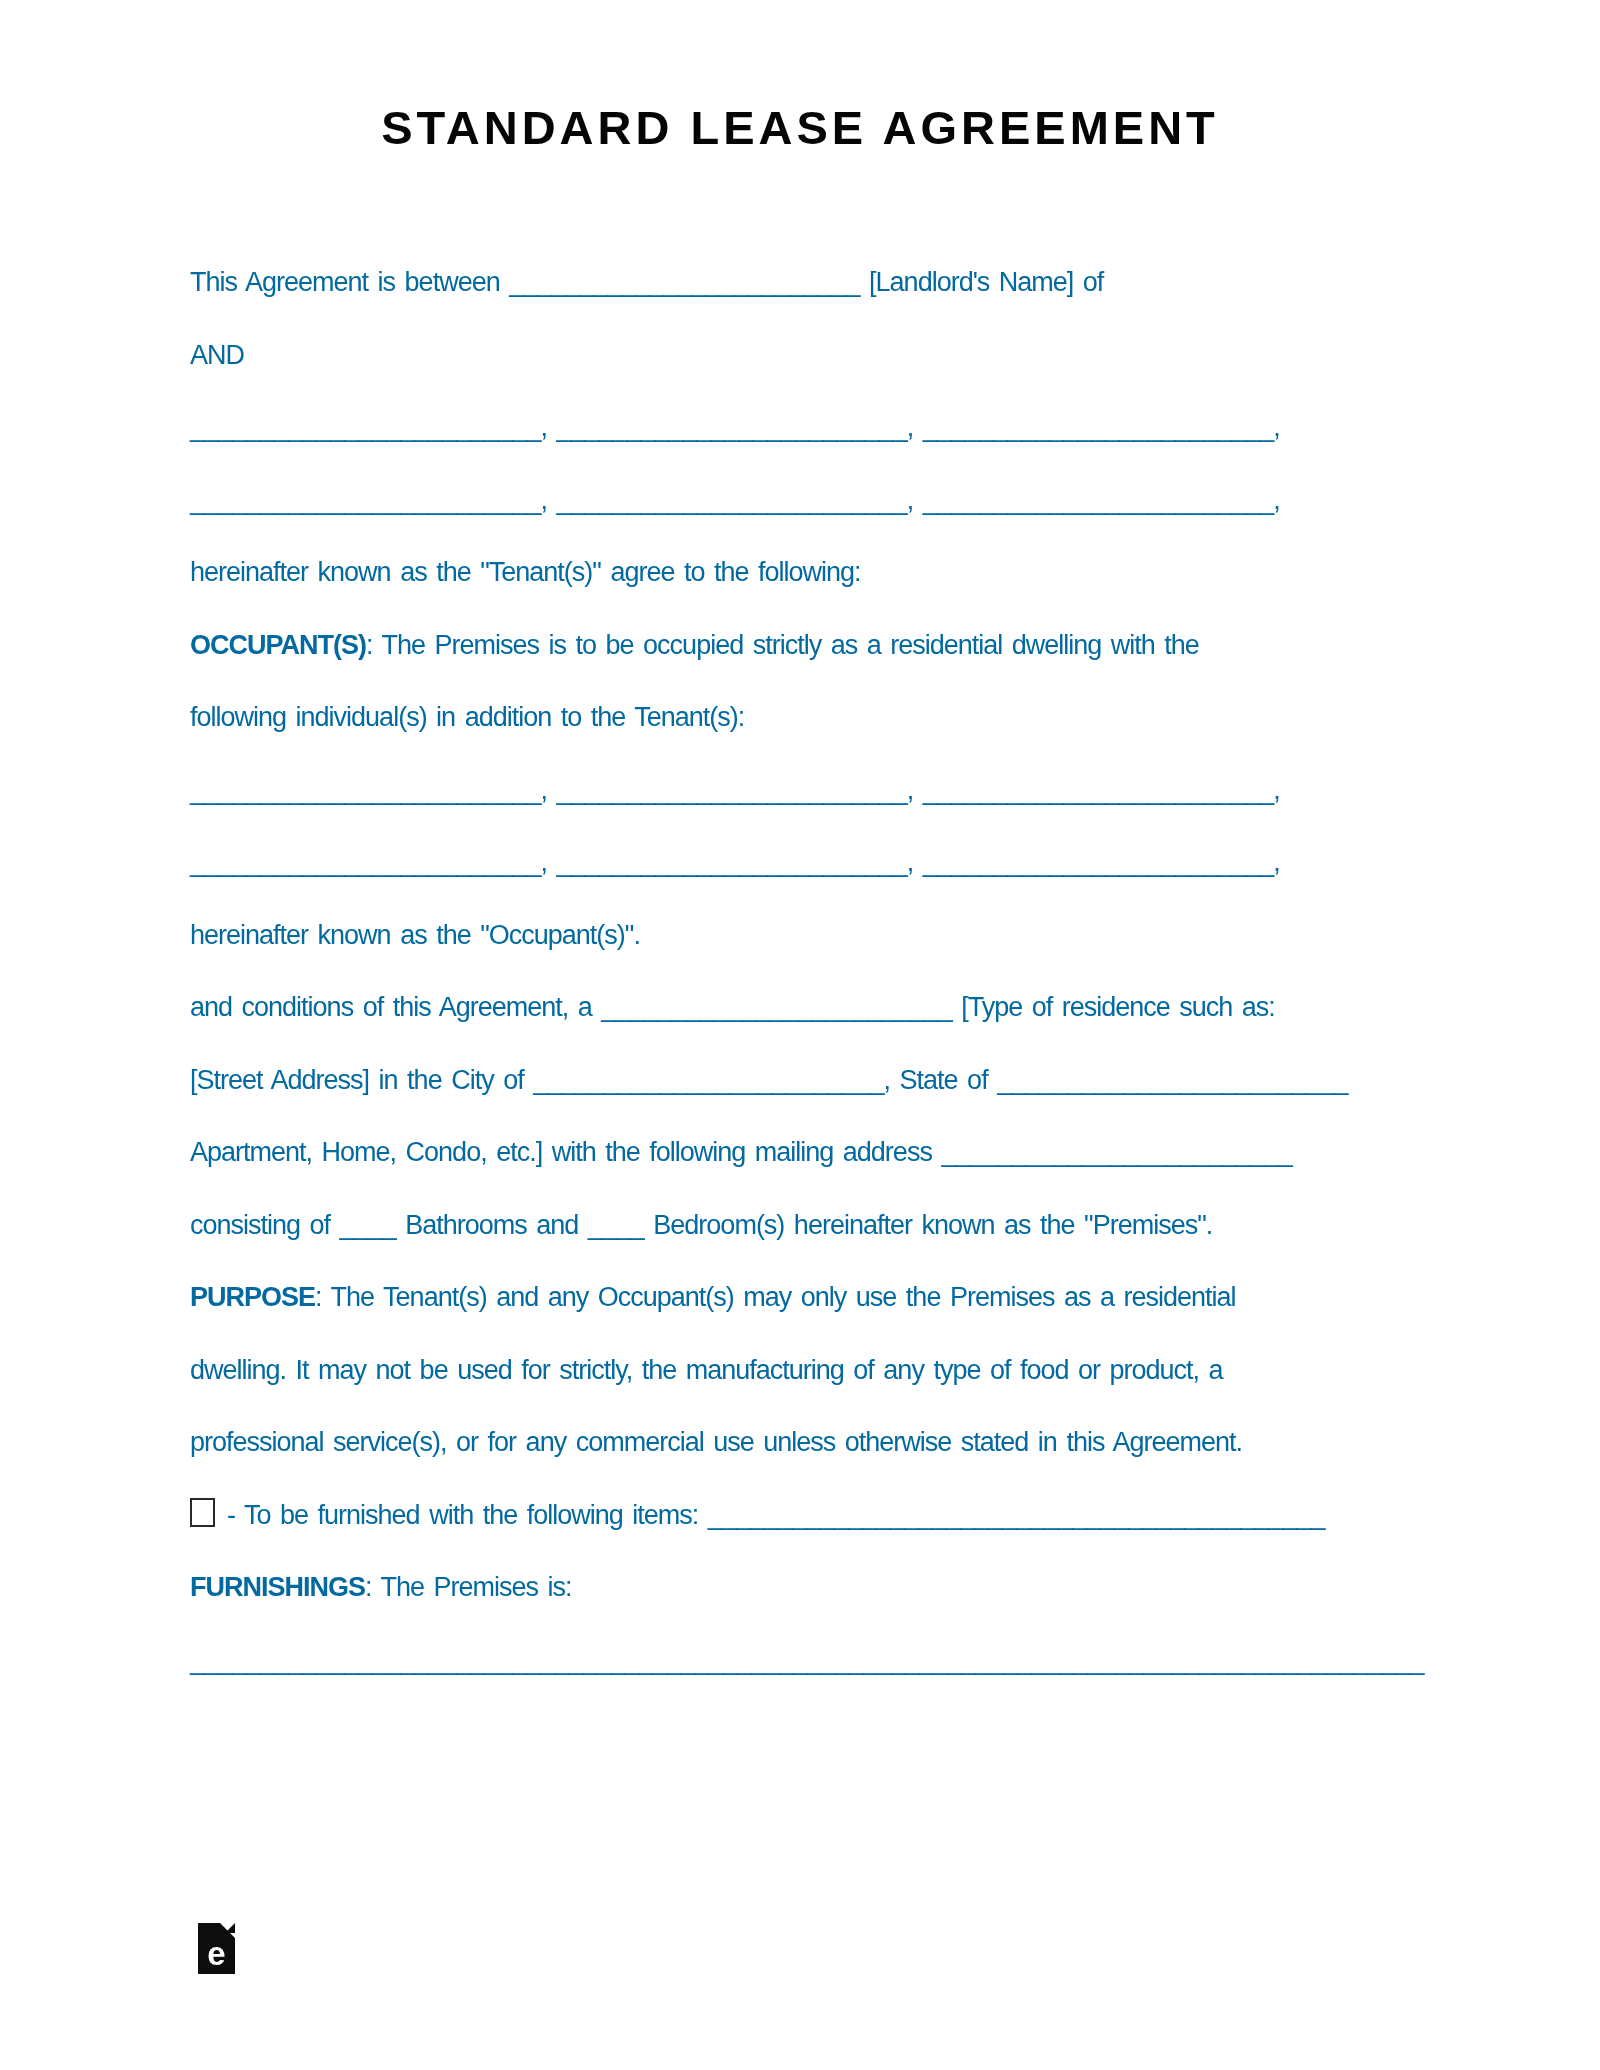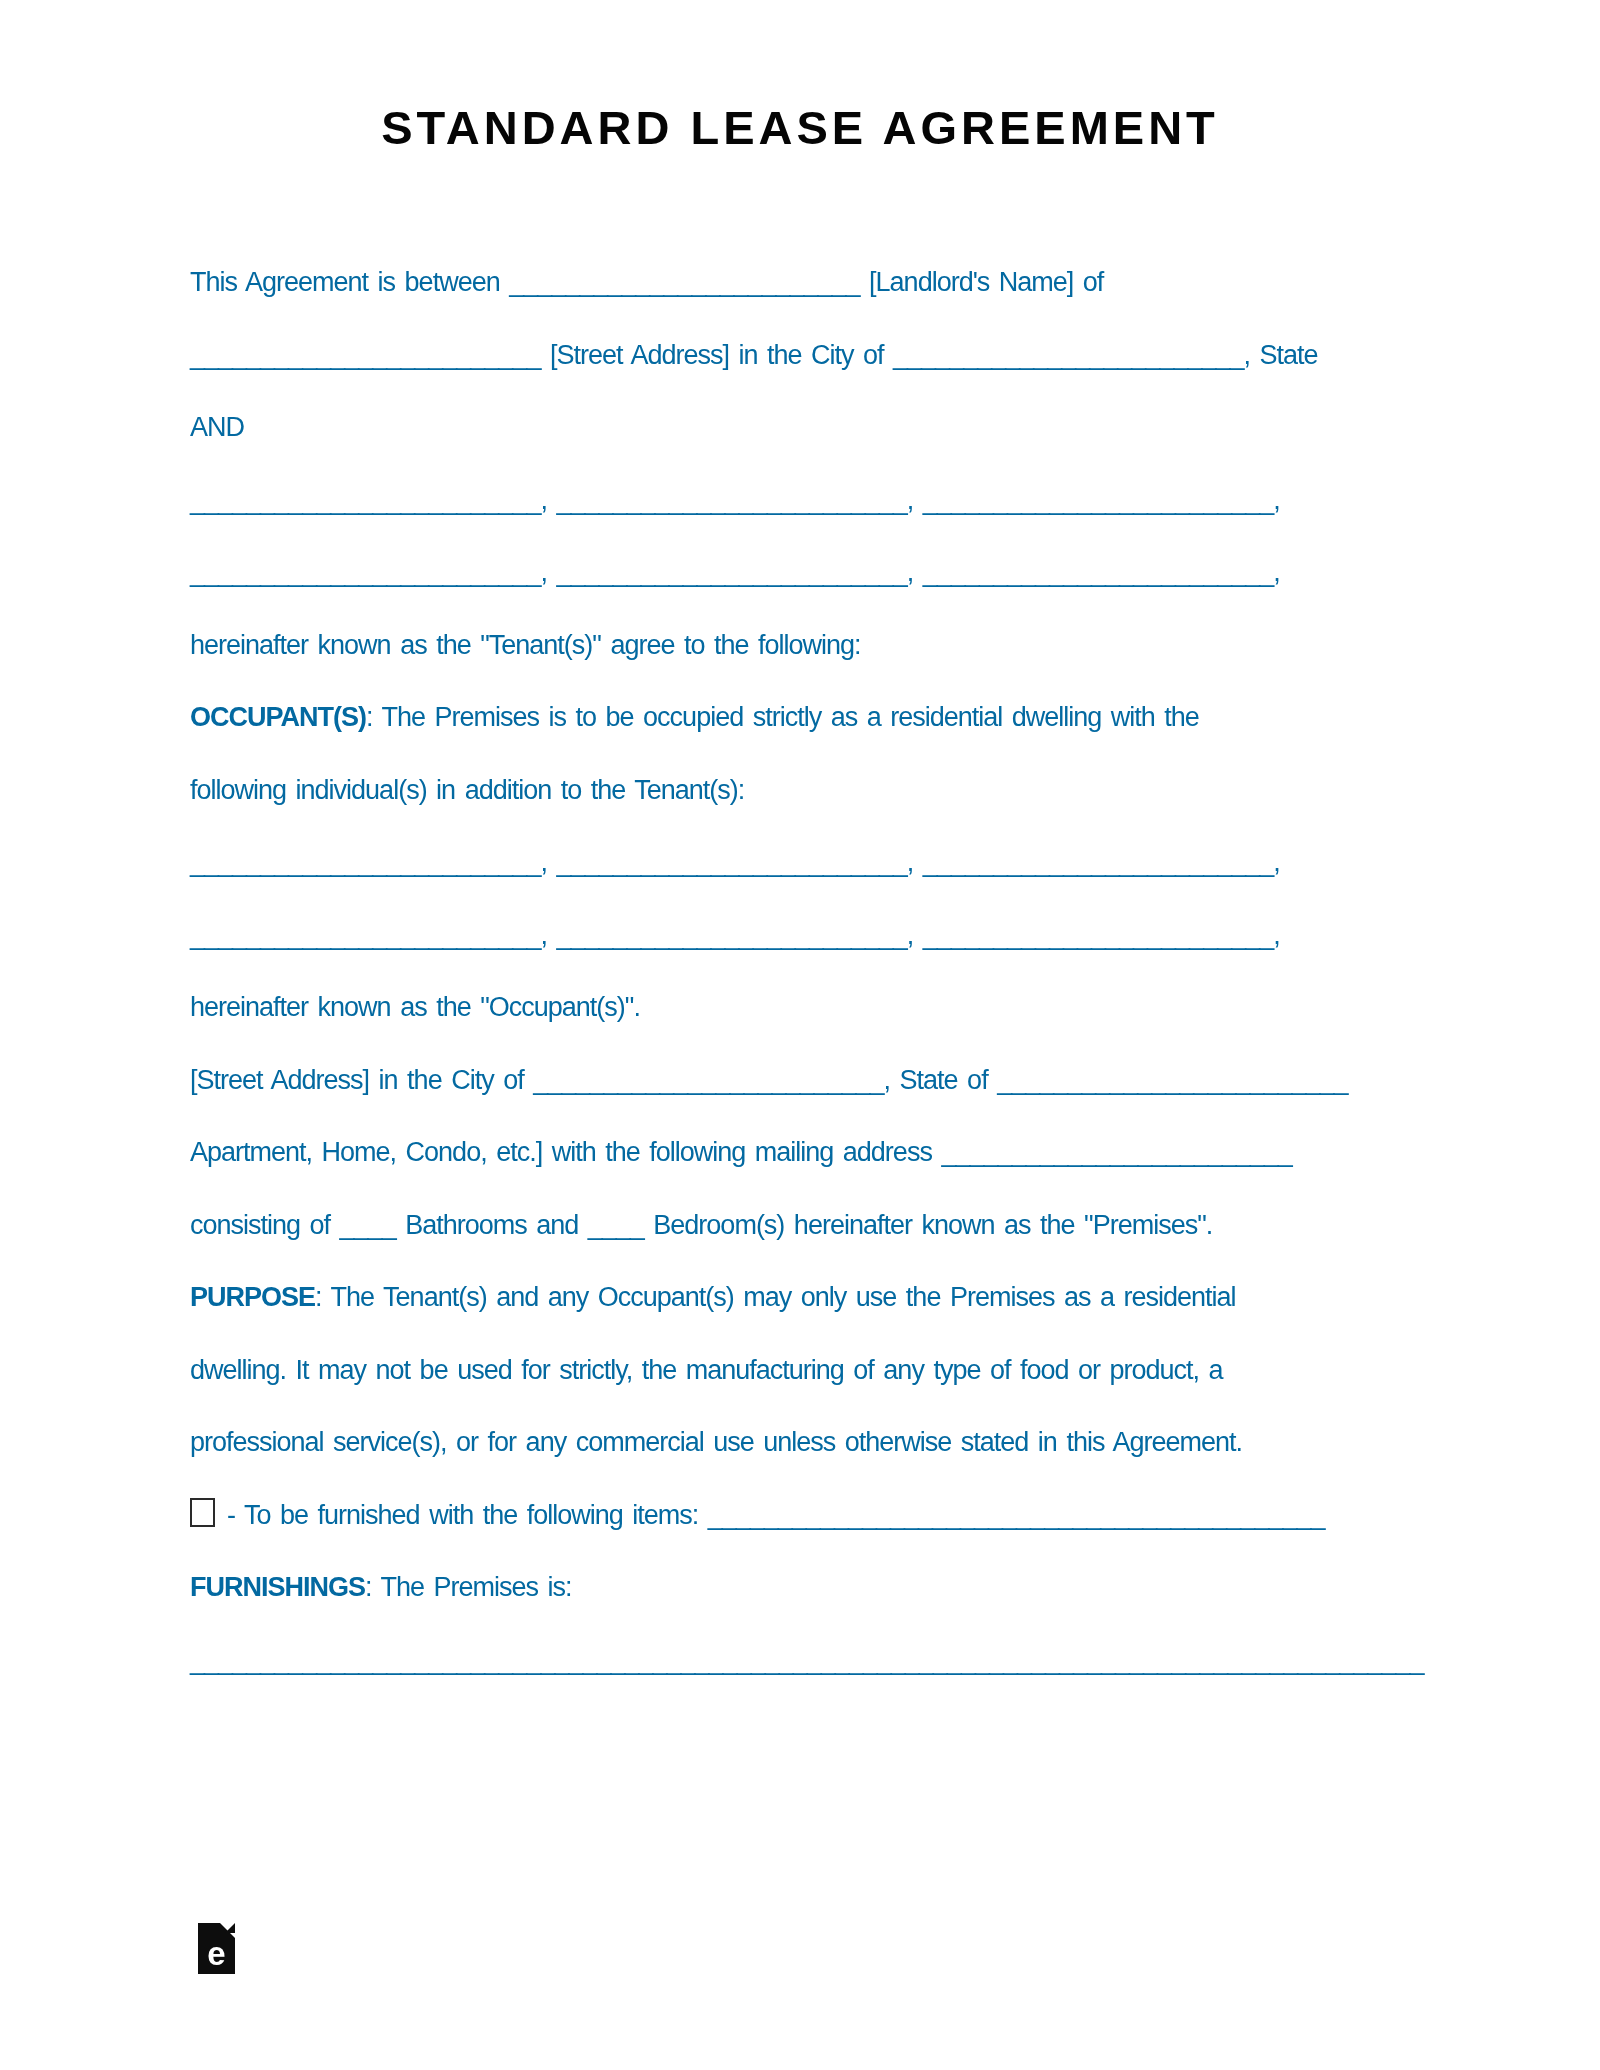--- a/index.html
+++ b/index.html
@@ -85,30 +85,30 @@
 </style>
 </head>
 <body>
 
 <div class="page">
 
   <h1 class="doc-title">STANDARD LEASE AGREEMENT</h1>
 
   <div class="content">
     <div class="line"><span class="lead"></span><span>This Agreement is between _________________________ [Landlord's Name] of</span></div>
-    <div class="line"><span class="lead"></span><span>_________________________ [Street Address] in the City of _________________________, State</span></div>
     <div class="line"><span class="lead"></span><span>AND</span></div>
     <div class="line"><span class="lead"></span><span>_________________________, _________________________, _________________________,</span></div>
     <div class="line"><span class="lead"></span><span>_________________________, _________________________, _________________________,</span></div>
     <div class="line"><span class="lead"></span><span>hereinafter known as the "Tenant(s)" agree to the following:</span></div>
     <div class="line"><span class="lead">OCCUPANT(S)</span><span>: The Premises is to be occupied strictly as a residential dwelling with the</span></div>
     <div class="line"><span class="lead"></span><span>following individual(s) in addition to the Tenant(s):</span></div>
     <div class="line"><span class="lead"></span><span>_________________________, _________________________, _________________________,</span></div>
     <div class="line"><span class="lead"></span><span>_________________________, _________________________, _________________________,</span></div>
     <div class="line"><span class="lead"></span><span>hereinafter known as the "Occupant(s)".</span></div>
+    <div class="line"><span class="lead"></span><span>and conditions of this Agreement, a _________________________ [Type of residence such as:</span></div>
     <div class="line"><span class="lead"></span><span>[Street Address] in the City of _________________________, State of _________________________</span></div>
     <div class="line"><span class="lead"></span><span>Apartment, Home, Condo, etc.] with the following mailing address _________________________</span></div>
     <div class="line"><span class="lead"></span><span>consisting of ____ Bathrooms and ____ Bedroom(s) hereinafter known as the "Premises".</span></div>
     <div class="line"><span class="lead">PURPOSE</span><span>: The Tenant(s) and any Occupant(s) may only use the Premises as a residential</span></div>
     <div class="line"><span class="lead"></span><span>dwelling. It may not be used for strictly, the manufacturing of any type of food or product, a</span></div>
     <div class="line"><span class="lead"></span><span>professional service(s), or for any commercial use unless otherwise stated in this Agreement.</span></div>
     <div class="line"><span class="checkbox"></span><span>- To be furnished with the following items: ____________________________________________</span></div>
     <div class="line"><span class="lead">FURNISHINGS</span><span>: The Premises is:</span></div>
     <div class="line"><span>________________________________________________________________________________________</span></div>
   </div>

